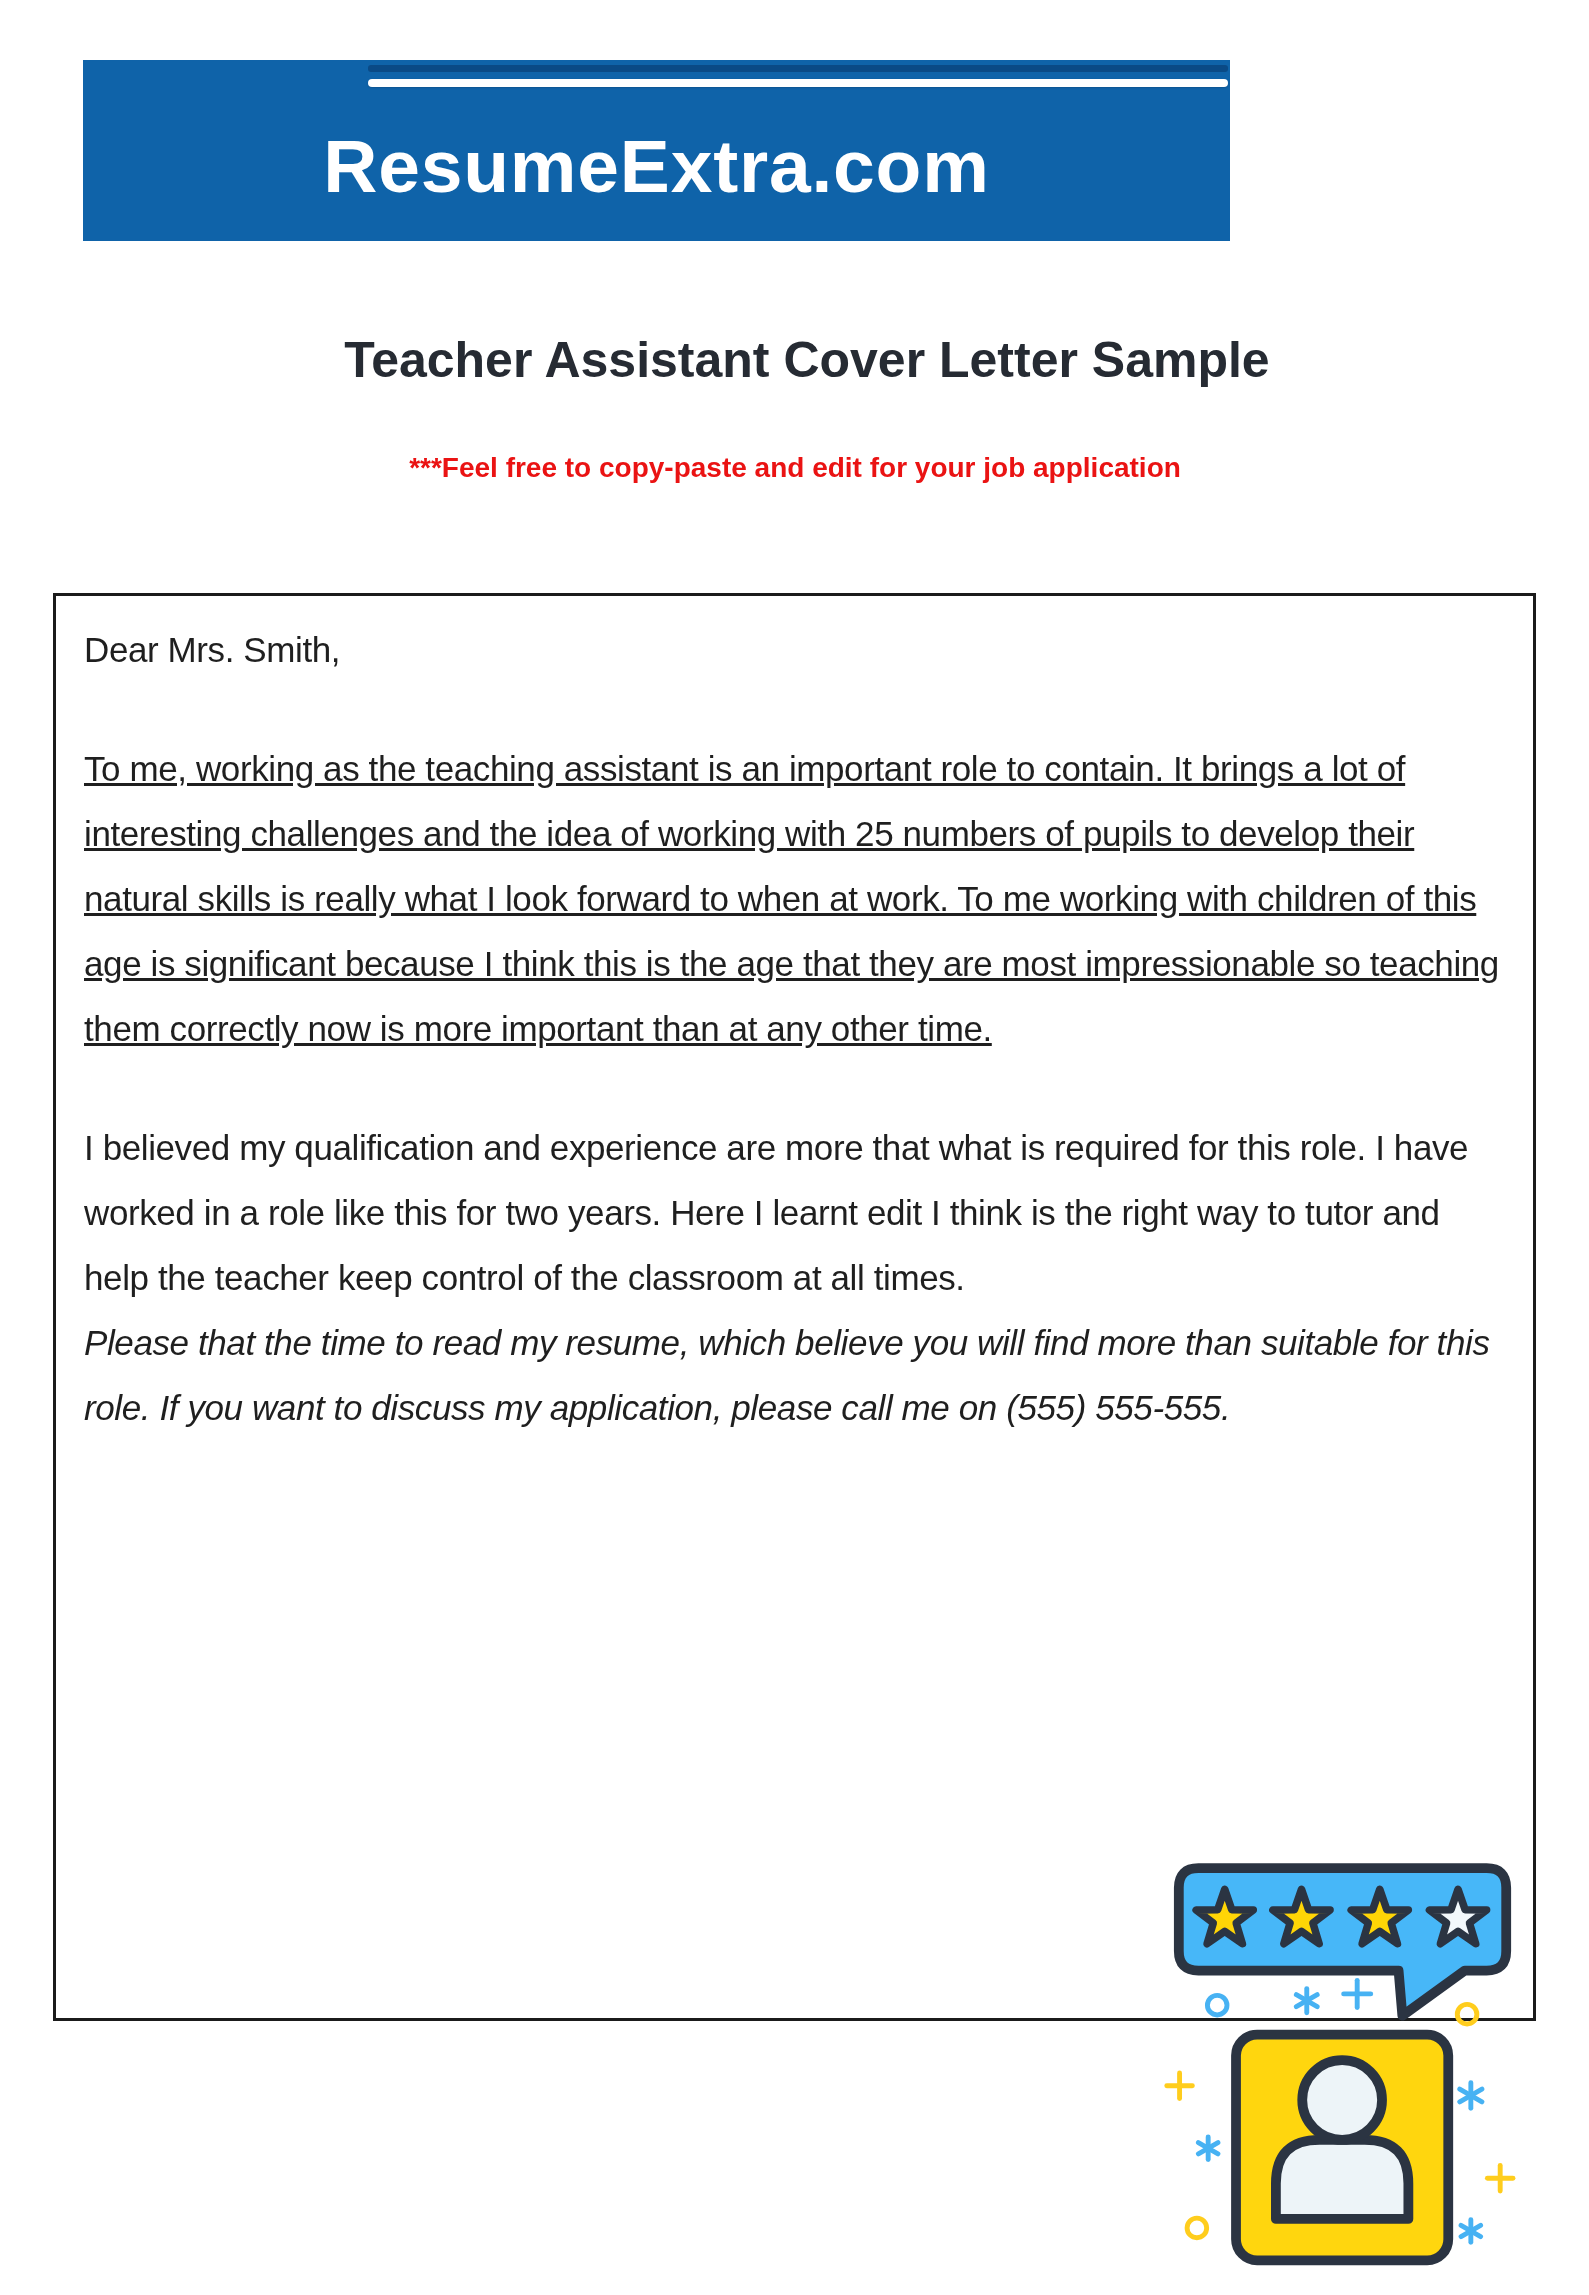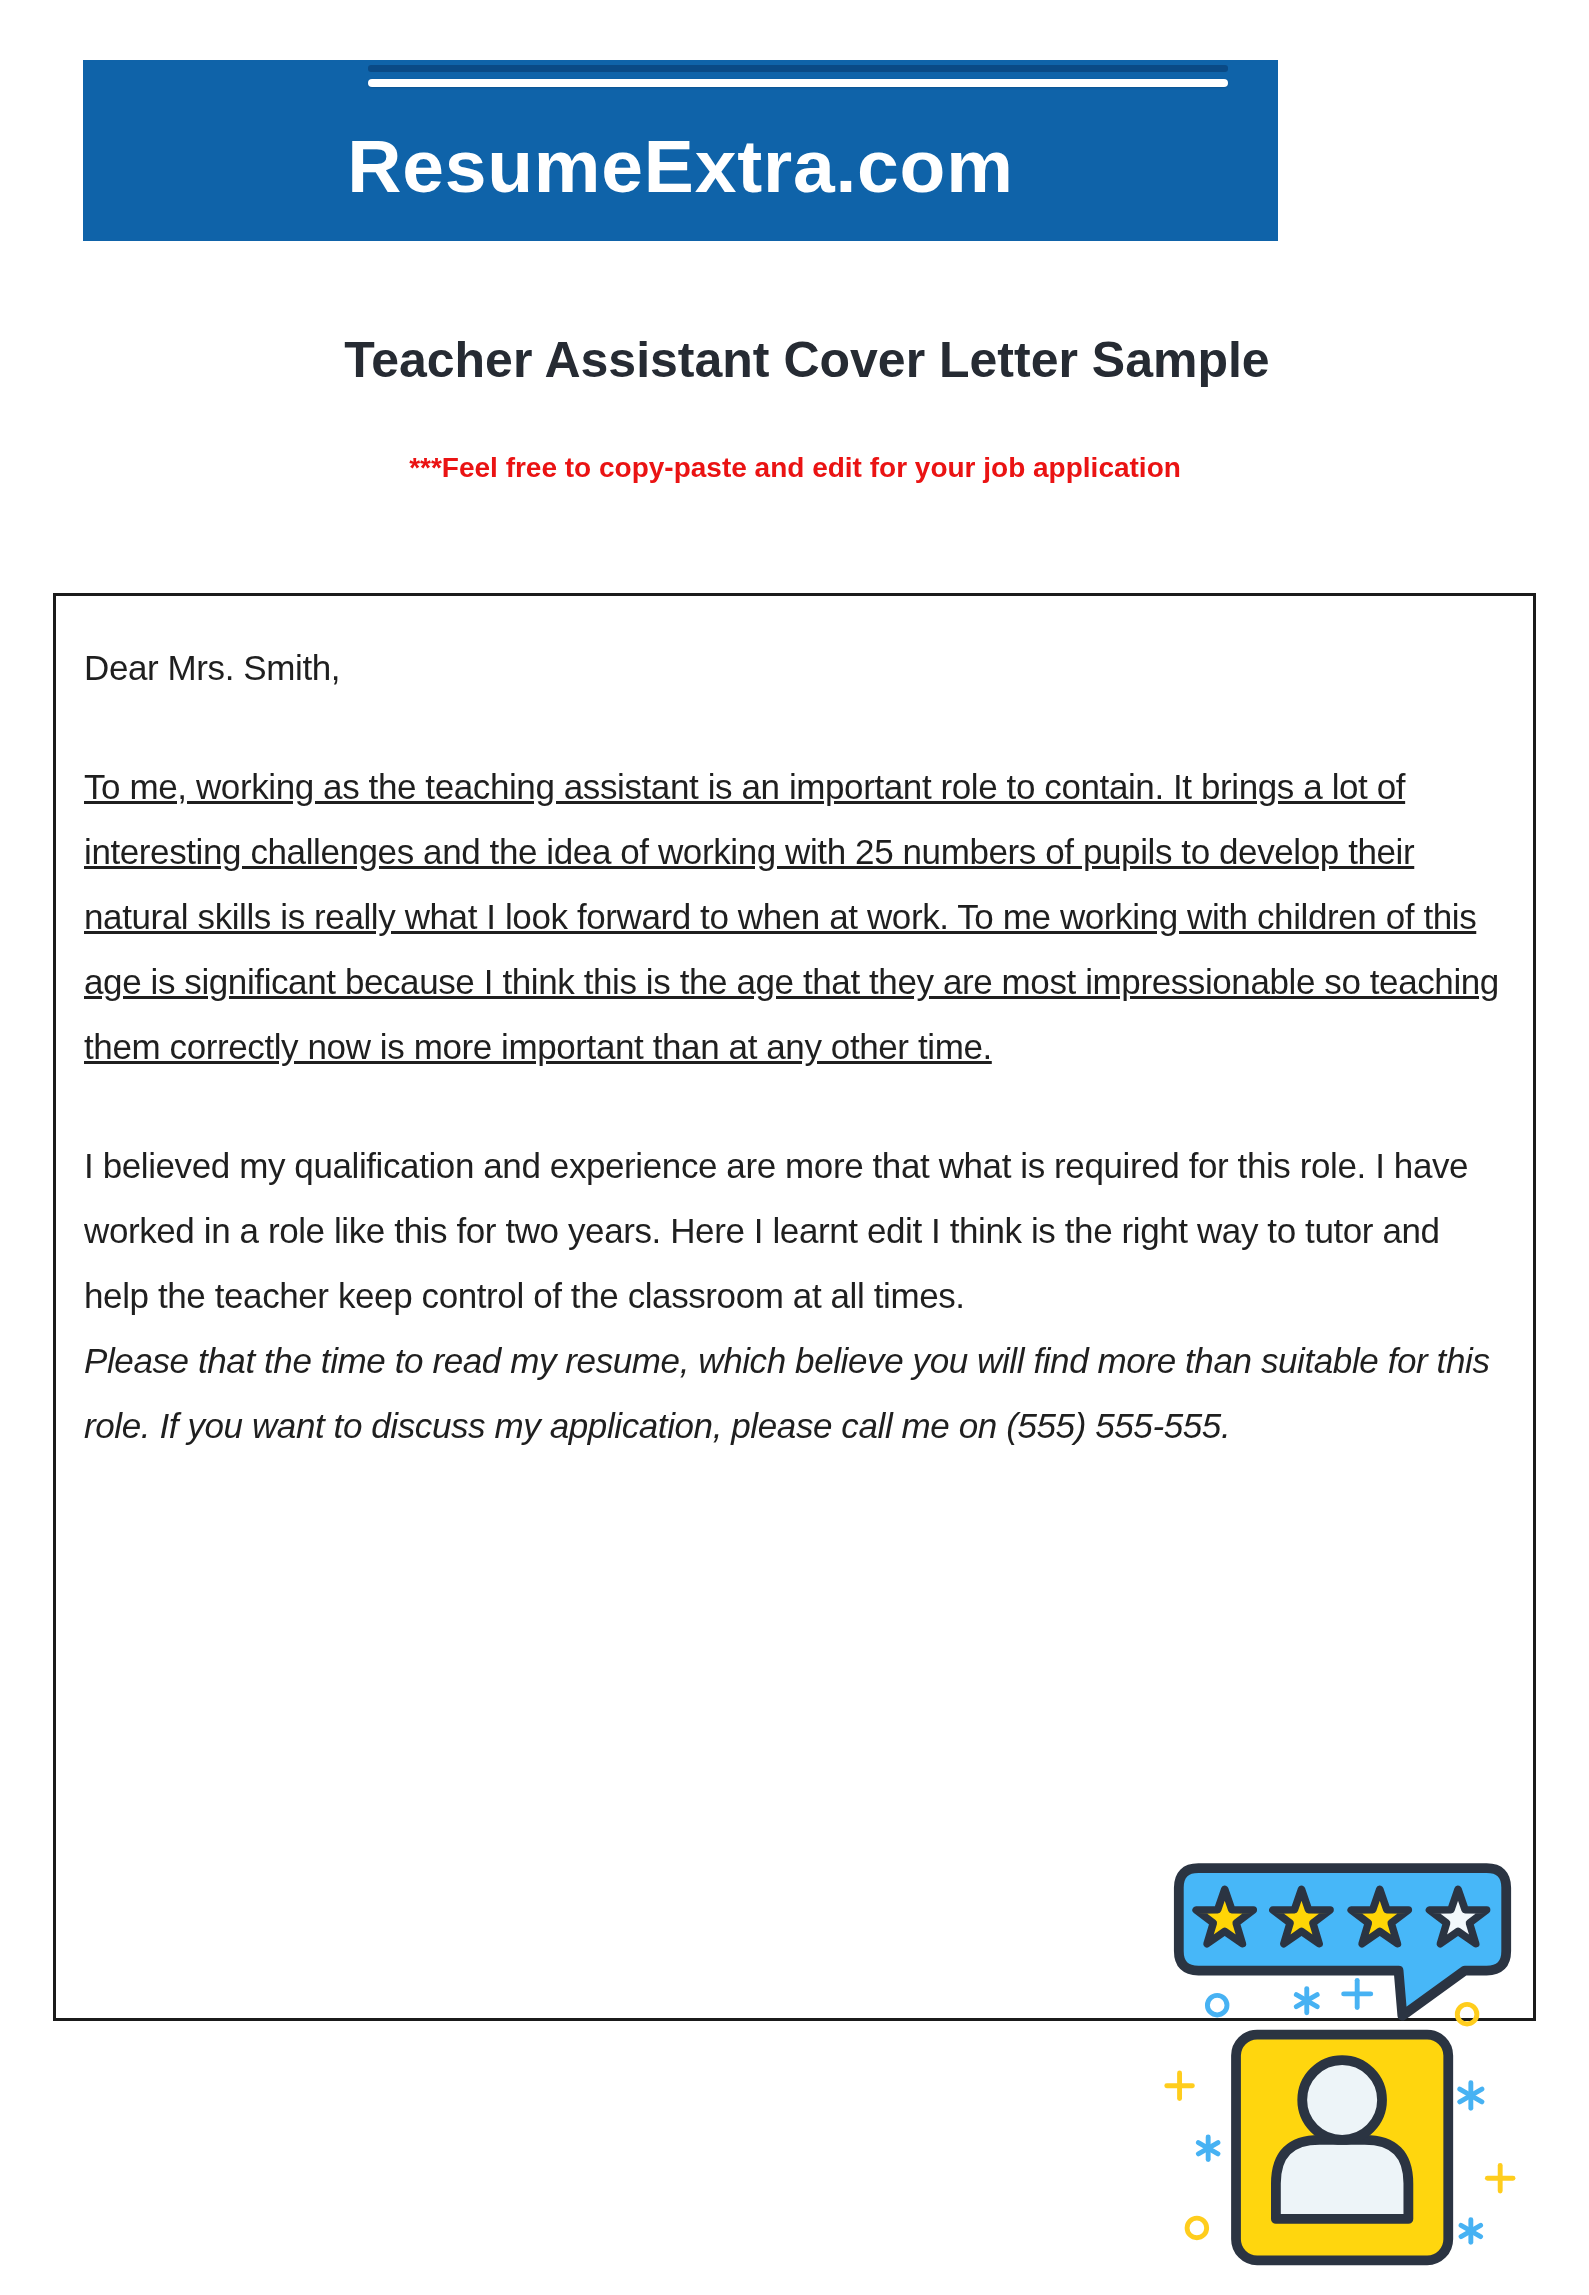--- a/index.html
+++ b/index.html
@@ -11,21 +11,20 @@
     overflow:hidden;
     font-family:"Liberation Sans", sans-serif;
   }
 
   
   .banner{
     position:absolute;
     left:83px; top:60px;
     width:1147px; height:181px;
     background:var(--banner-blue,#0f63a9);
-    padding-left:48px;
   }
   .banner-line-shadow{
     position:absolute;
     left:285px; top:5.3px;
     width:860px; height:6.8px;
     background:var(--banner-line-shadow,#0a4a86);
     border-radius:3px;
   }
   .banner-line{
     position:absolute;
@@ -67,21 +66,21 @@
     color:var(--notice-red,#ea1313);
   }
 
   
   .letter-box{
     position:absolute;
     left:53px; top:593px;
     width:1483px; height:1428px;
     box-sizing:border-box;
     border:3px solid var(--box-border,#1b1b1b);
-    padding:39px 34px 0 28px;
+    padding:21px 34px 0 28px;
     background:#ffffff;
   }
   .letter-box p{
     margin:0;
     font-size:35px;
     line-height:65px;
     letter-spacing:-0.4px;
     color:var(--letter-text,#1f1f1f);
   }
   .letter-box .p1{margin-top:63px;}

